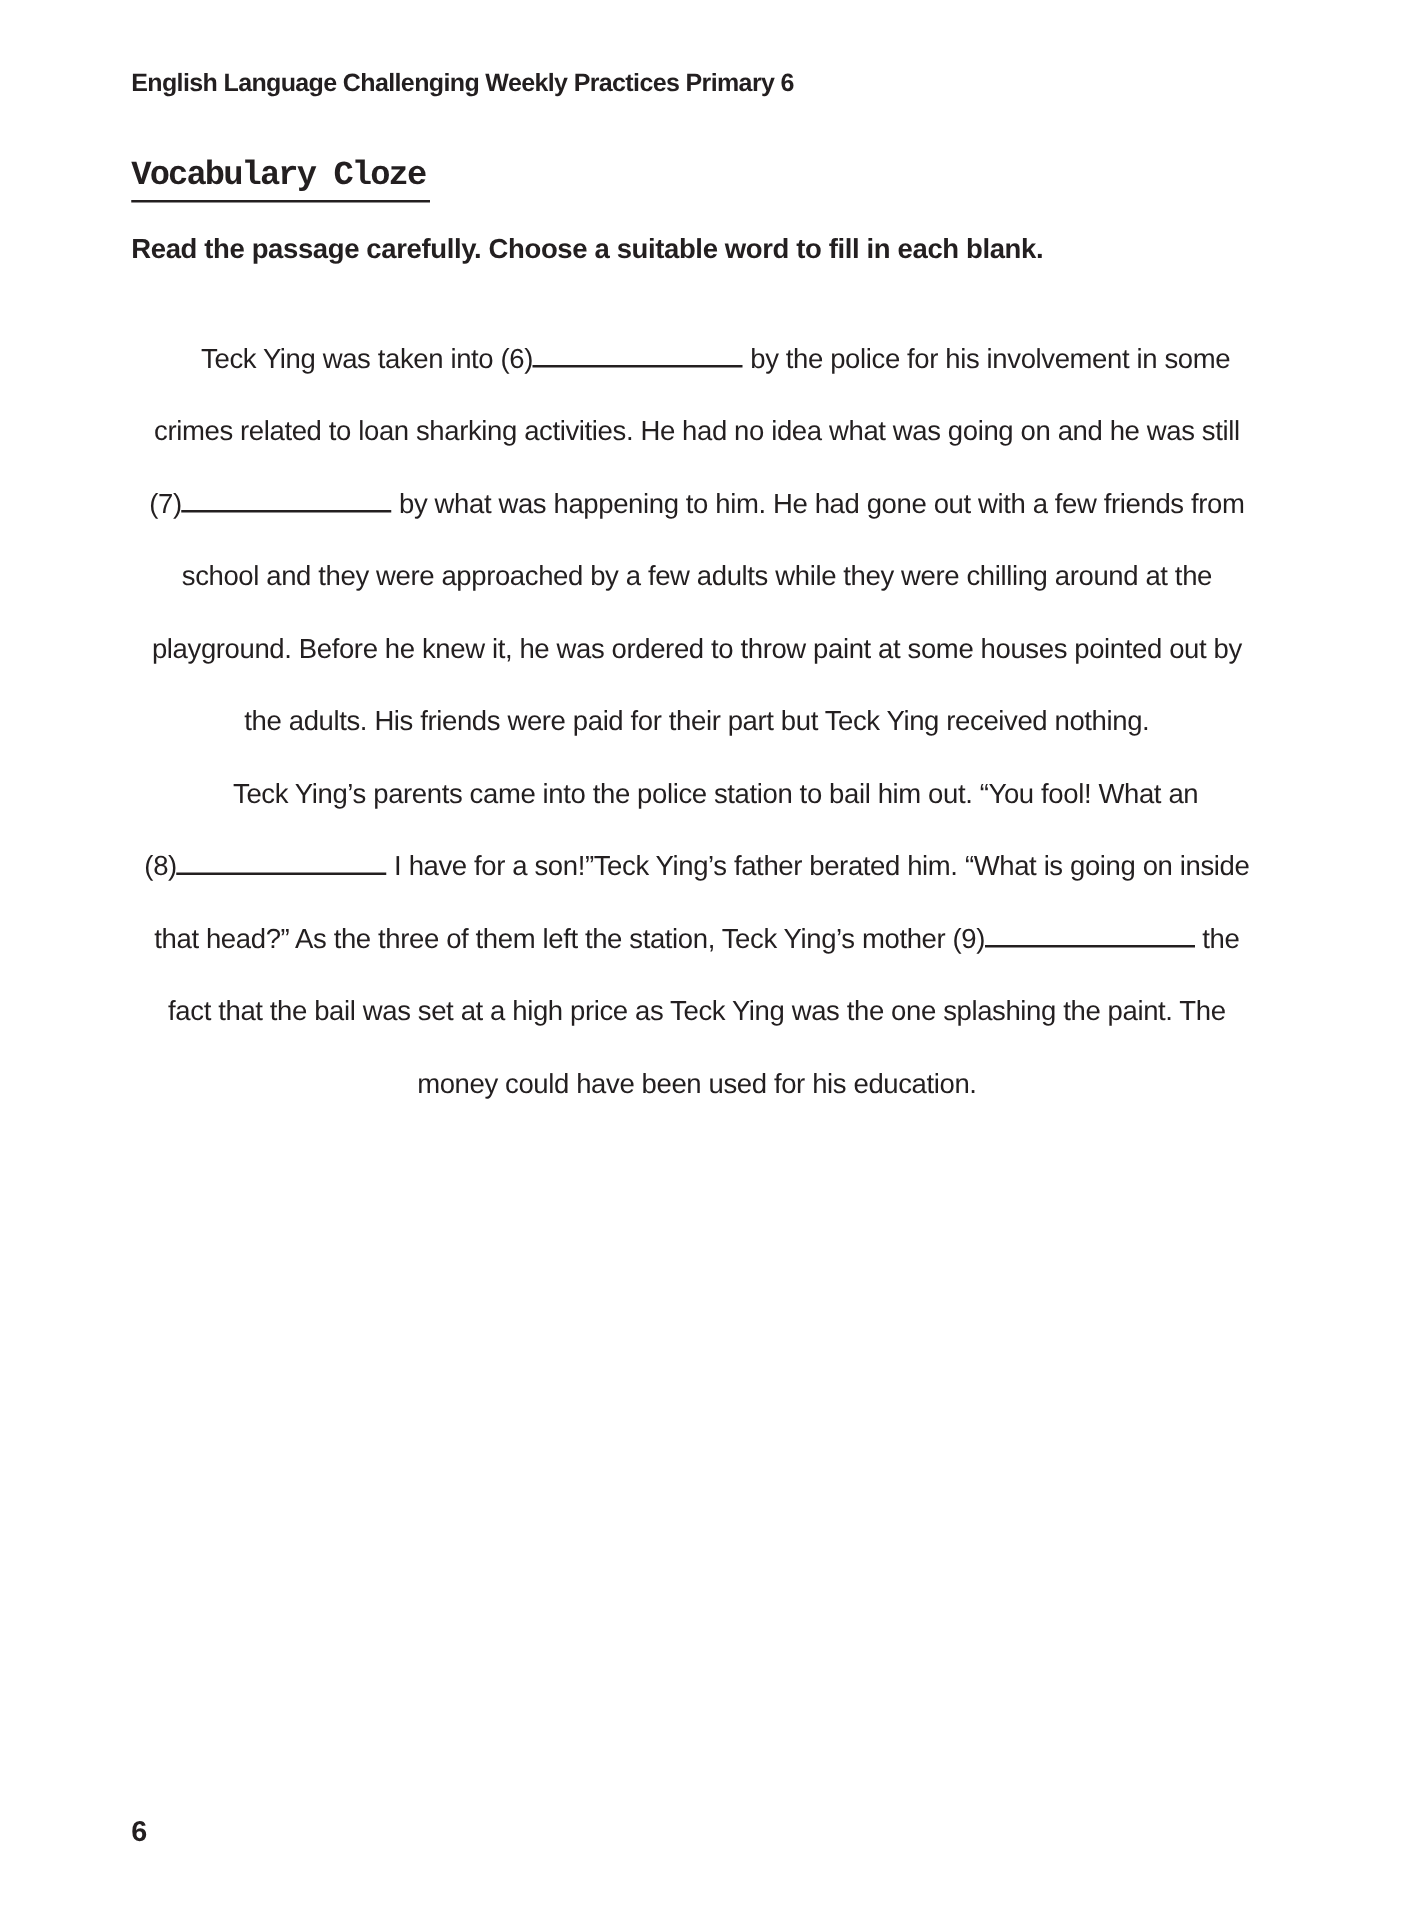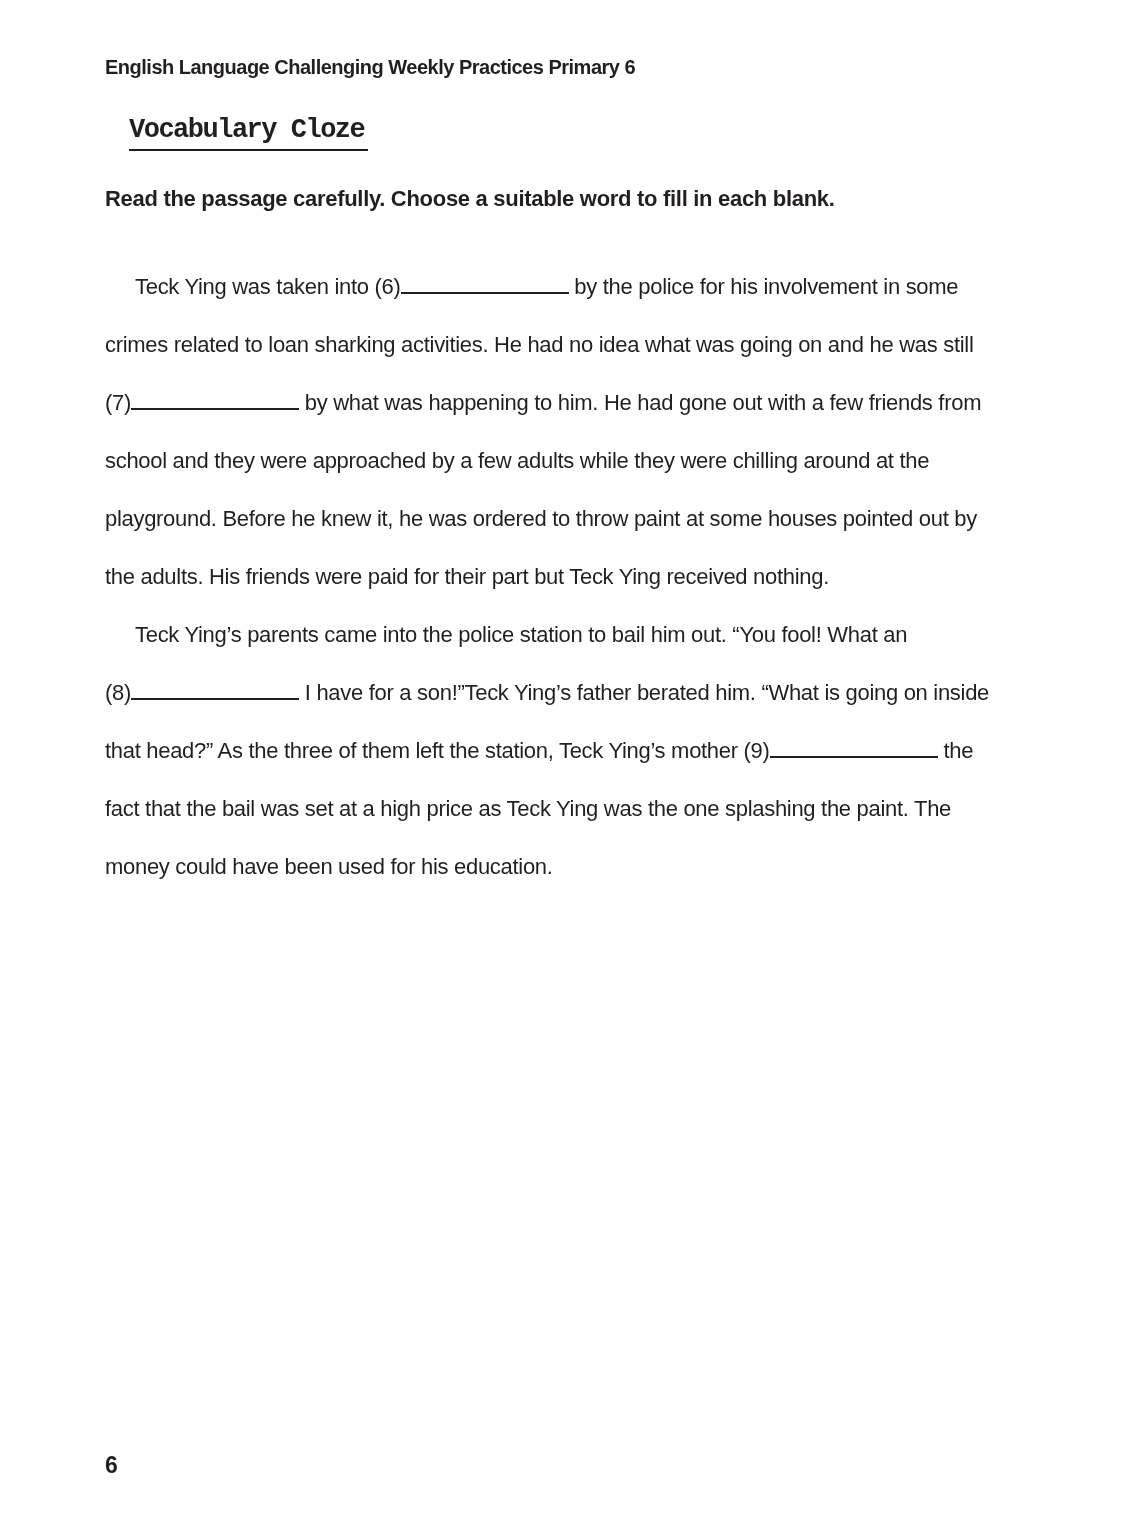--- a/index.html
+++ b/index.html
@@ -22,30 +22,29 @@
     left: 105px;
     top: 56px;
     font-size: 20px;
     font-weight: bold;
     letter-spacing: -0.5px;
     white-space: nowrap;
   }
   .section-title {
     position: absolute;
     left: 105px;
-    top: 115px;
+    top: 126px;
     display: inline-block;
     font-family: "Liberation Mono", monospace;
     font-weight: bold;
     font-size: 27px;
     letter-spacing: -1.5px;
     border-bottom: 2px solid #231f20;
     padding-bottom: 4px;
     padding-right: 4px;
-    margin-left: 24px;
   }
   .instruction {
     position: absolute;
     left: 105px;
     top: 186px;
     font-size: 22px;
     letter-spacing: -0.3px;
     white-space: nowrap;
     font-weight: bold;
   }
@@ -54,20 +53,21 @@
     left: 105px;
     top: 258px;
     width: 905px;
     font-size: 22px;
     line-height: 58px;
     letter-spacing: -0.3px;
   }
   .para {
     margin: 0;
     text-indent: 30px;
+    text-align: center;
   }
   .blank {
     white-space: nowrap;
   }
   .blank-line {
     display: inline-block;
     width: 168px;
     height: 1px;
     border-bottom: 2px solid #231f20;
     vertical-align: baseline;

